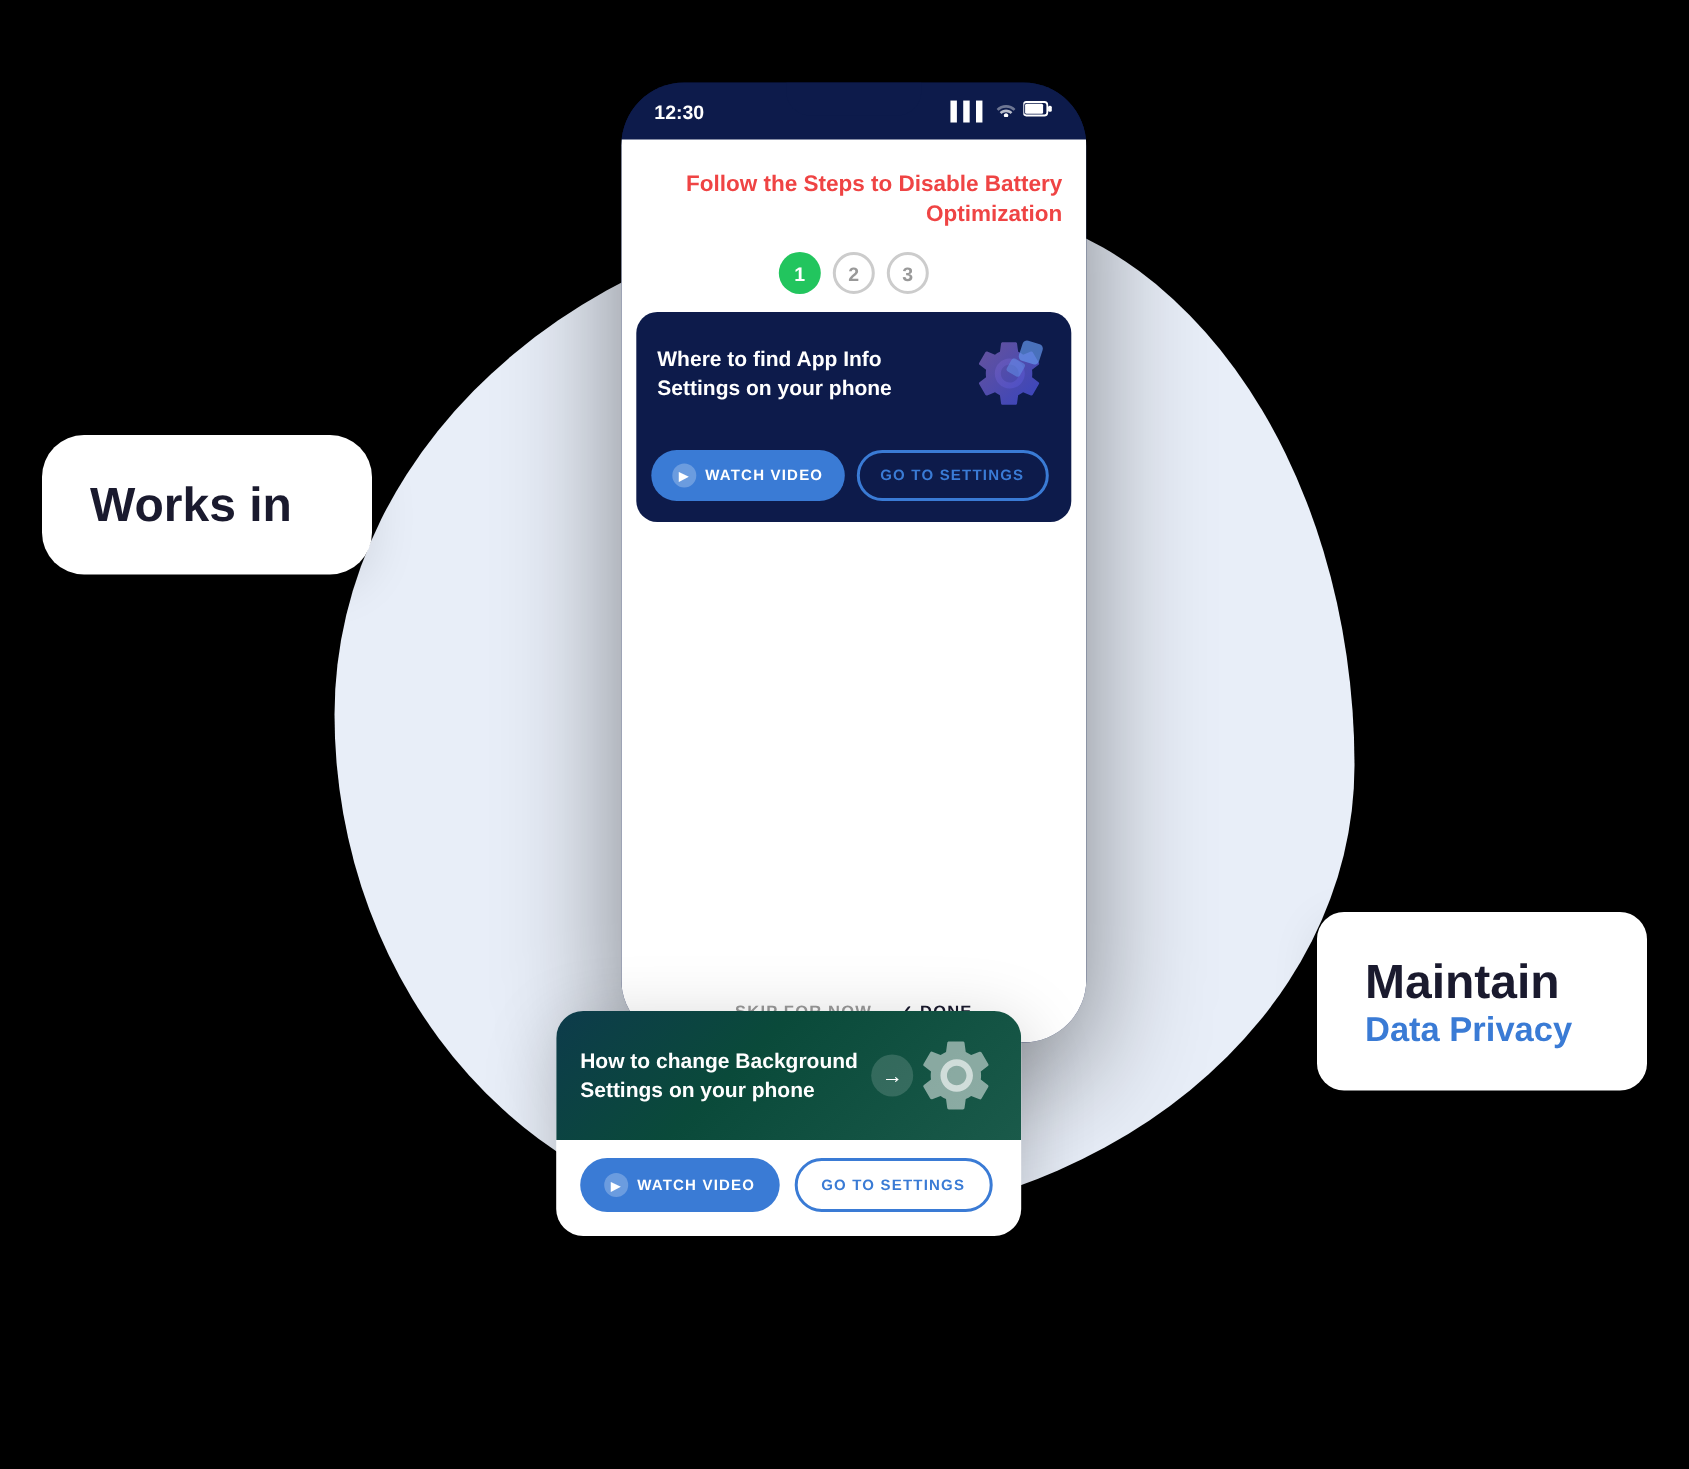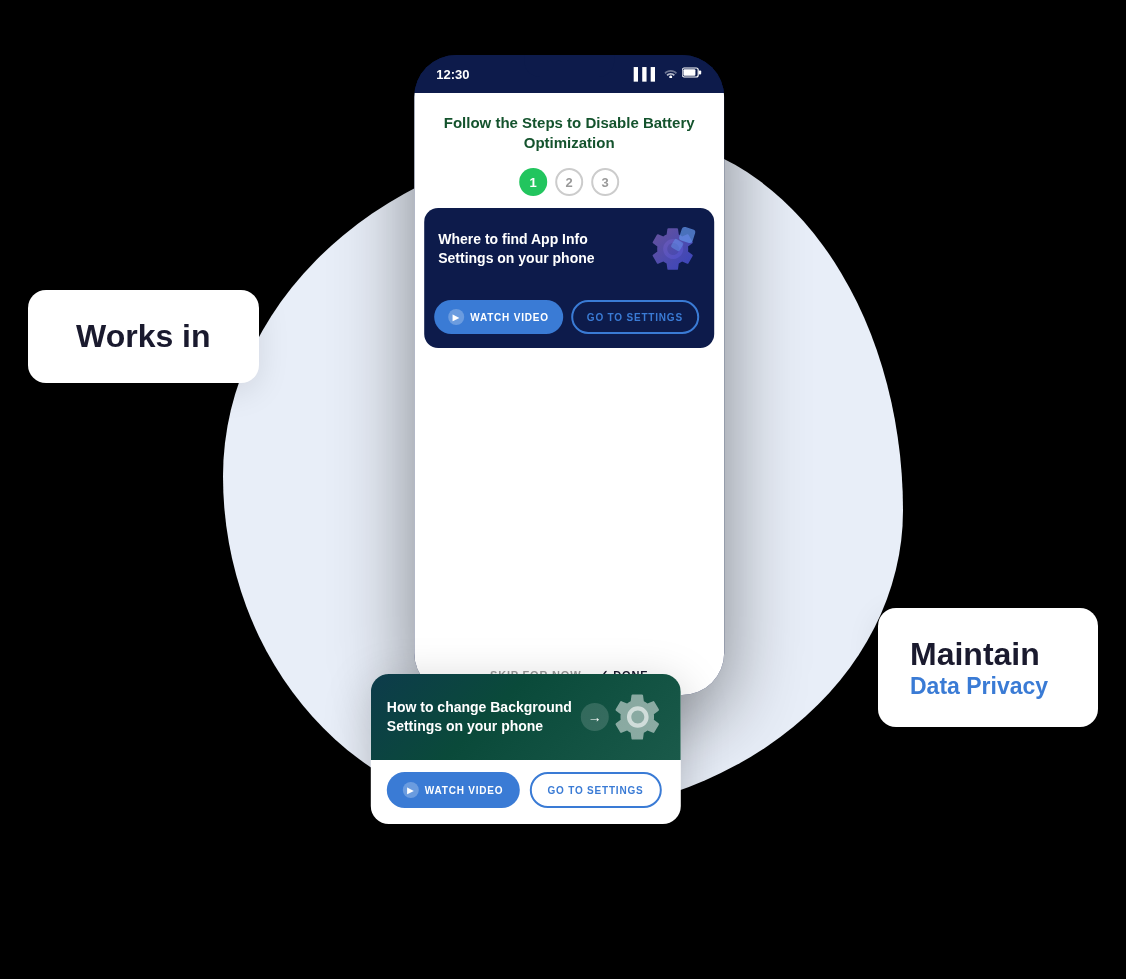--- a/index.html
+++ b/index.html
@@ -34,22 +34,22 @@
       border-radius: 60% 40% 55% 45% / 50% 55% 45% 50%;
       z-index: 0;
     }
 
     
     .label-left {
       position: absolute;
       left: 28px;
       top: 290px;
       background: #fff;
-      border-radius: 18px;
-      padding: 28px 48px;
+      border-radius: 28px;
+      padding: 28px 32px;
       box-shadow: 0 8px 32px rgba(0,0,0,0.10);
       z-index: 10;
       min-width: 220px;
     }
     .label-left .label-line1 {
       font-size: 32px;
       font-weight: 800;
       color: #1a1a2e;
       line-height: 1.15;
     }
@@ -152,22 +152,23 @@
     }
 
     
     .screen-header {
       padding: 20px 16px 12px;
       text-align: center;
     }
     .screen-header .title {
       font-size: 15px;
       font-weight: 700;
-      color: #14532d;
+      color: #ef4444;
       line-height: 1.3;
+      text-align: right;
     }
 
     
     .step-indicators {
       display: flex;
       align-items: center;
       justify-content: center;
       gap: 8px;
       padding: 4px 0 12px;
     }

